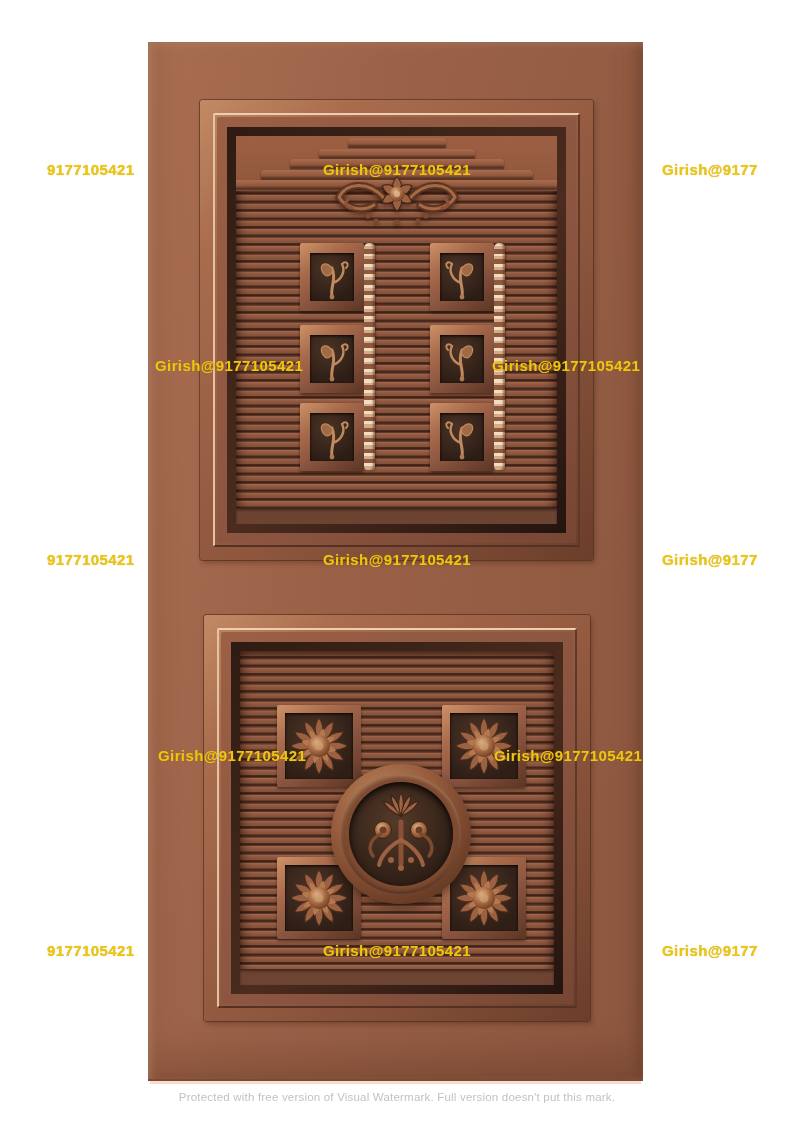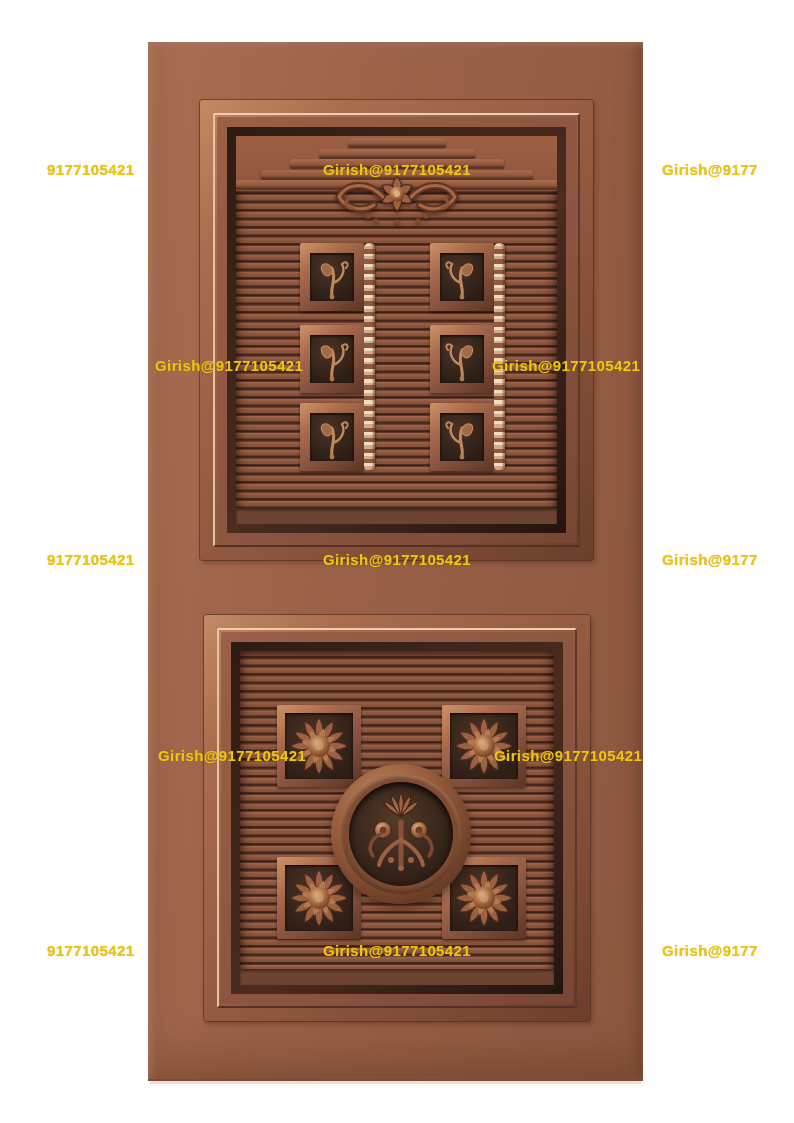--- a/index.html
+++ b/index.html
@@ -424,13 +424,14 @@
   <div class="wm wm-c" style="top:551px">Girish@9177105421</div>
   <div class="wm" style="left:662px;top:551px">Girish@9177</div>
 
   <div class="wm" style="left:158px;top:747px">Girish@9177105421</div>
   <div class="wm" style="left:494px;top:747px">Girish@9177105421</div>
 
   <div class="wm" style="left:47px;top:942px">9177105421</div>
   <div class="wm wm-c" style="top:942px">Girish@9177105421</div>
   <div class="wm" style="left:662px;top:942px">Girish@9177</div>
 
+  <div class="footer-note">Protected with free version of Visual Watermark. Full version doesn't put this mark.</div>
 </div>
 
 </body></html>

